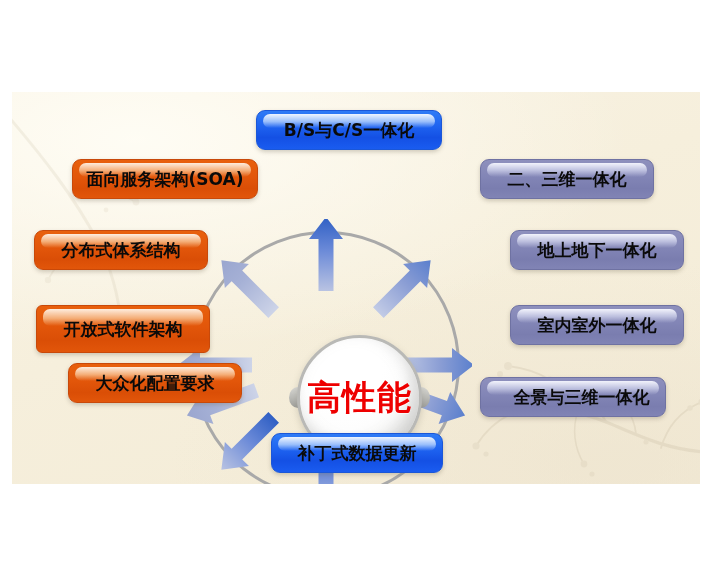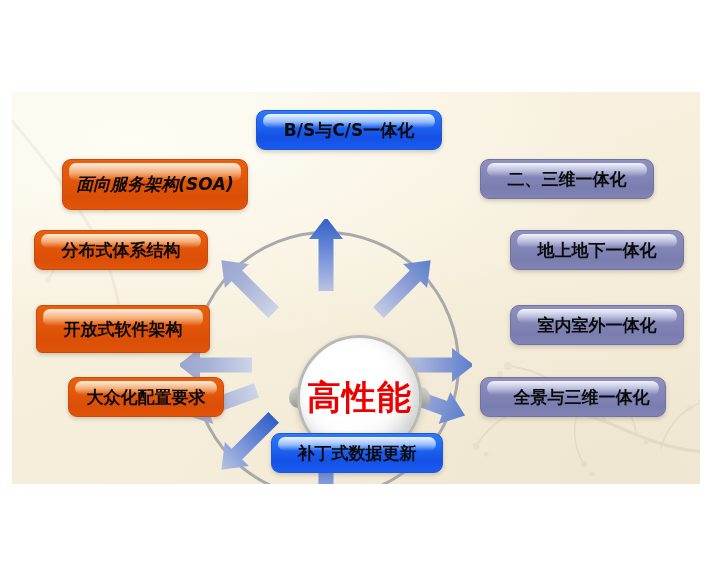--- a/index.html
+++ b/index.html
@@ -251,36 +251,36 @@
     <div class="node blue" style="left:244px;top:18px;width:186px;height:40px;">
       <span class="gloss"></span>
       <span class="txt">B/S与C/S一体化</span>
     </div>
 
     <div class="node blue" style="left:259px;top:341px;width:172px;height:40px;">
       <span class="gloss"></span>
       <span class="txt">补丁式数据更新</span>
     </div>
 
-    <div class="node orange" style="left:50px;top:67px;width:186px;height:51px;font-style:italic;">
+    <div class="node orange" style="left:60px;top:67px;width:186px;height:40px;">
       <span class="gloss"></span>
       <span class="txt">面向服务架构(SOA)</span>
     </div>
 
     <div class="node orange" style="left:22px;top:138px;width:174px;height:40px;">
       <span class="gloss"></span>
       <span class="txt">分布式体系结构</span>
     </div>
 
     <div class="node orange" style="left:24px;top:213px;width:174px;height:48px;border-radius:6px;">
       <span class="gloss"></span>
       <span class="txt">开放式软件架构</span>
     </div>
 
-    <div class="node orange" style="left:56px;top:285px;width:156px;height:40px;">
+    <div class="node orange" style="left:56px;top:271px;width:174px;height:40px;">
       <span class="gloss"></span>
       <span class="txt">大众化配置要求</span>
     </div>
 
     <div class="node purple" style="left:468px;top:67px;width:174px;height:40px;">
       <span class="gloss"></span>
       <span class="txt">二、三维一体化</span>
     </div>
 
     <div class="node purple" style="left:498px;top:138px;width:174px;height:40px;">

